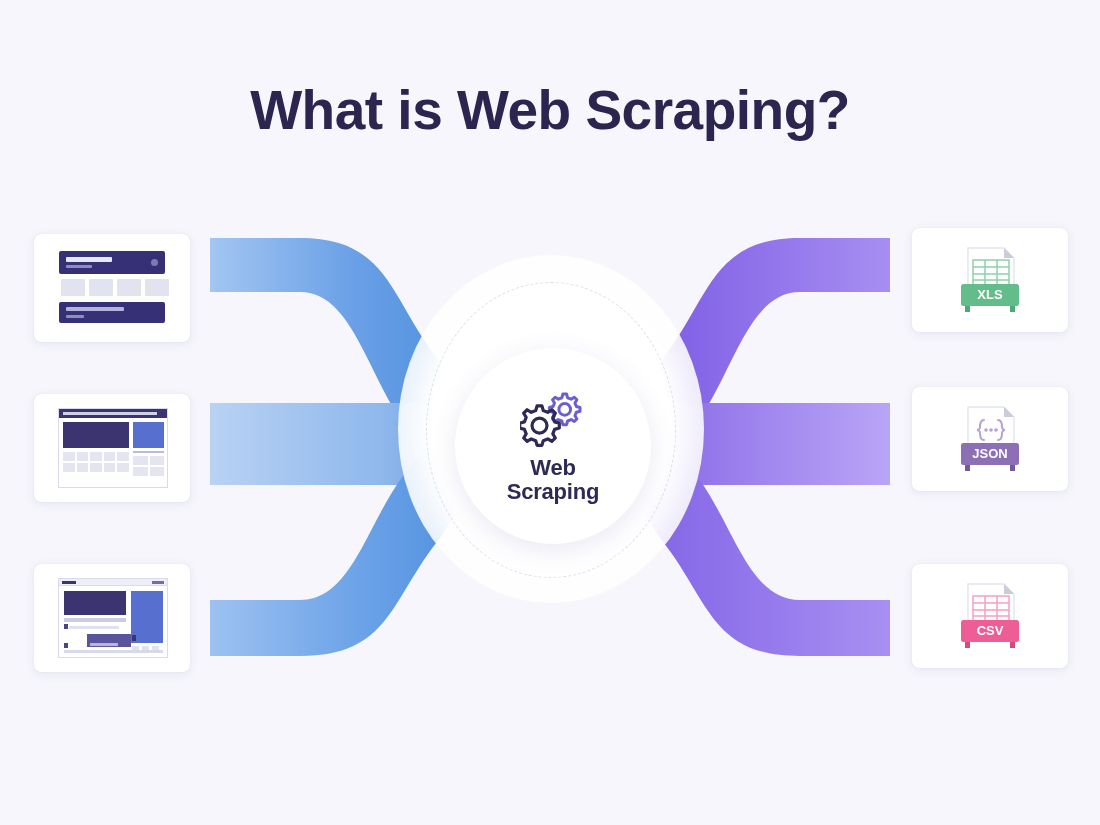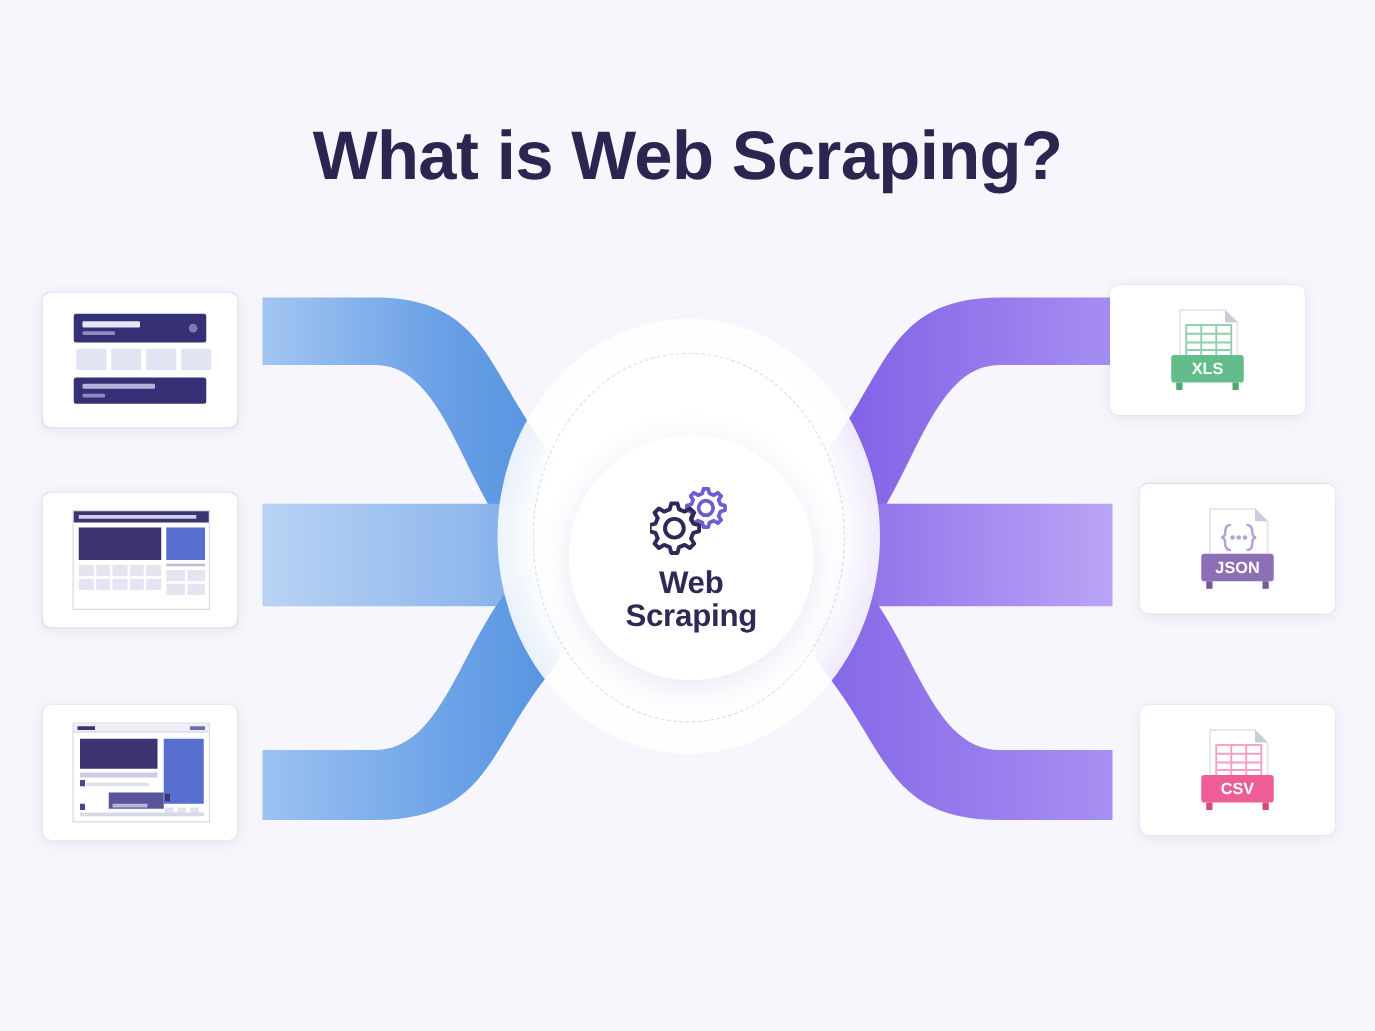--- a/index.html
+++ b/index.html
@@ -20,21 +20,21 @@
     position: absolute;
     inset: 0;
     width: 1100px;
     height: 825px;
   }
 
   
   #title {
     position: absolute;
     left: 0;
-    top: 92px;
+    top: 78px;
     width: 1100px;
     text-align: center;
     font-size: 55px;
     font-weight: bold;
     letter-spacing: -0.5px;
     color: #2b2550;
     white-space: nowrap;
   }
 
   
@@ -176,21 +176,21 @@
     width: 156px;
     height: 104px;
     background: #ffffff;
     border-radius: 7px;
     box-shadow: 0 2px 10px rgba(80, 80, 140, 0.10),
                 0 0 1px rgba(80, 80, 140, 0.18);
     display: flex;
     align-items: center;
     justify-content: center;
   }
-  #out-card-0 { left: 888px; top: 228px; text-align: center; }
+  #out-card-0 { left: 912px; top: 228px; text-align: center; }
   #out-card-1 { left: 912px; top: 387px; }
   #out-card-2 { left: 912px; top: 564px; }
 
   .file-icon { position: relative; width: 76px; height: 76px; }
 
   
   #center-halo {
     position: absolute;
     left: 398px; top: 255px;
     width: 306px; height: 348px;
@@ -217,21 +217,21 @@
     border-radius: 50%;
     background: #ffffff;
     box-shadow: 0 6px 26px rgba(90, 80, 170, 0.13);
     display: flex;
     flex-direction: column;
     align-items: center;
     justify-content: center;
   }
   #gear-icon { width: 66px; height: 60px; margin-bottom: 8px; }
   #center-label {
-    font-size: 25px;
+    font-size: 22px;
     font-weight: bold;
     line-height: 1.08;
     color: #2f2a55;
     text-align: center;
     letter-spacing: -0.2px;
   }
 </style>
 </head>
 <body style="background: rgb(246, 246, 252);">
 

